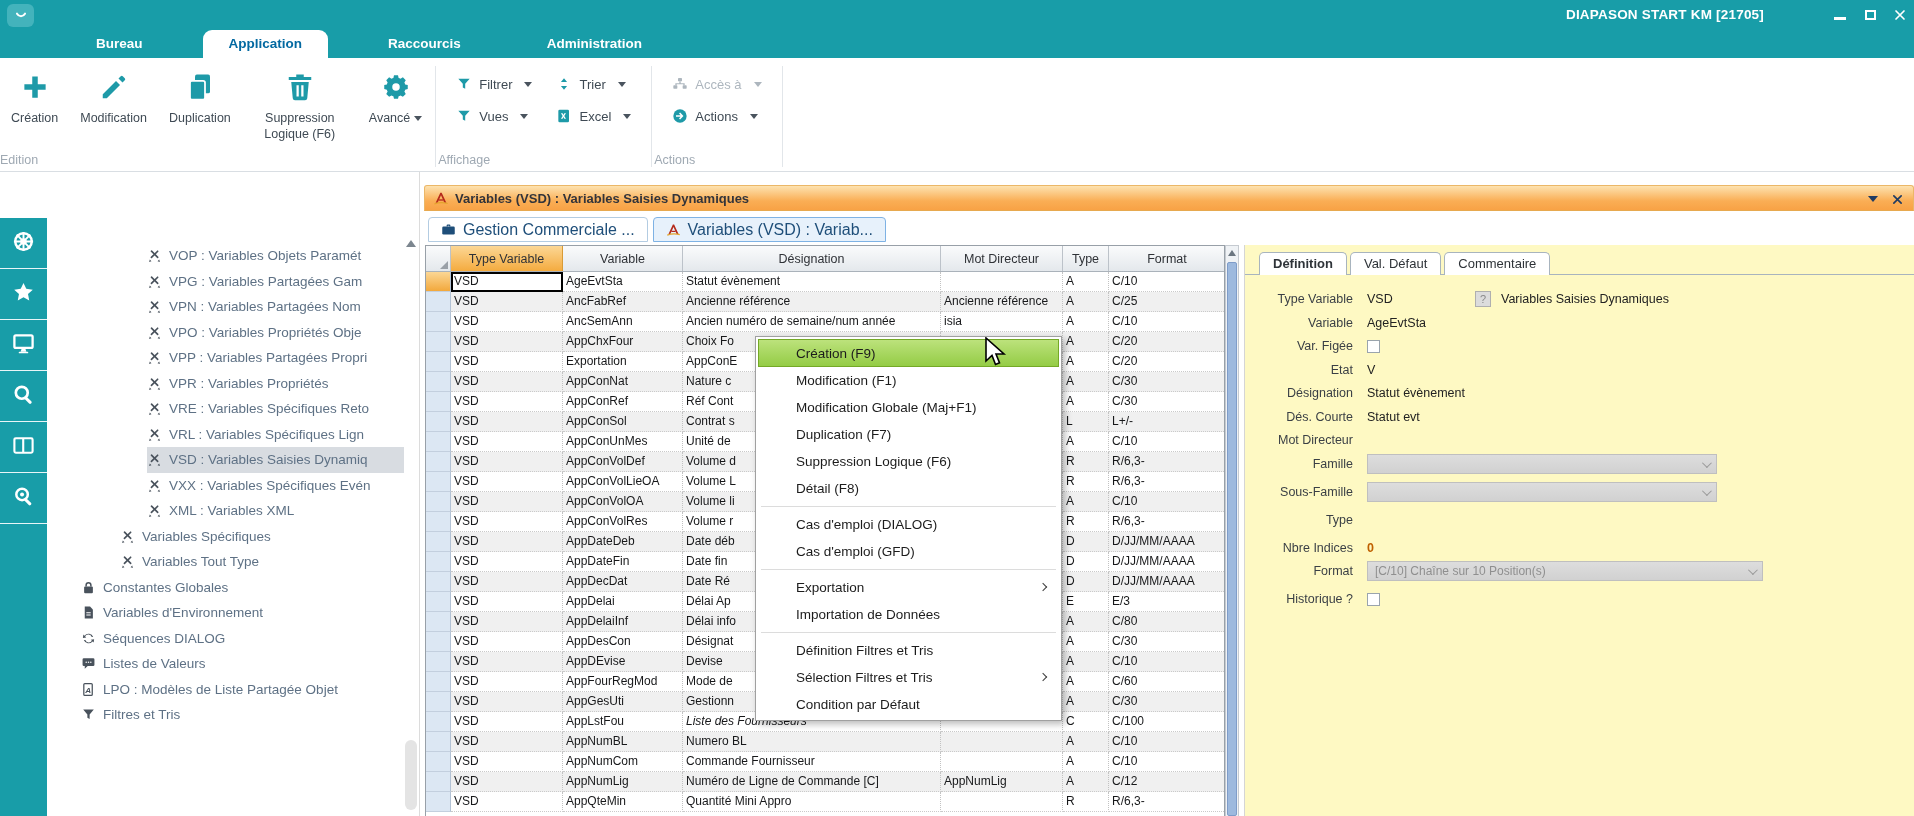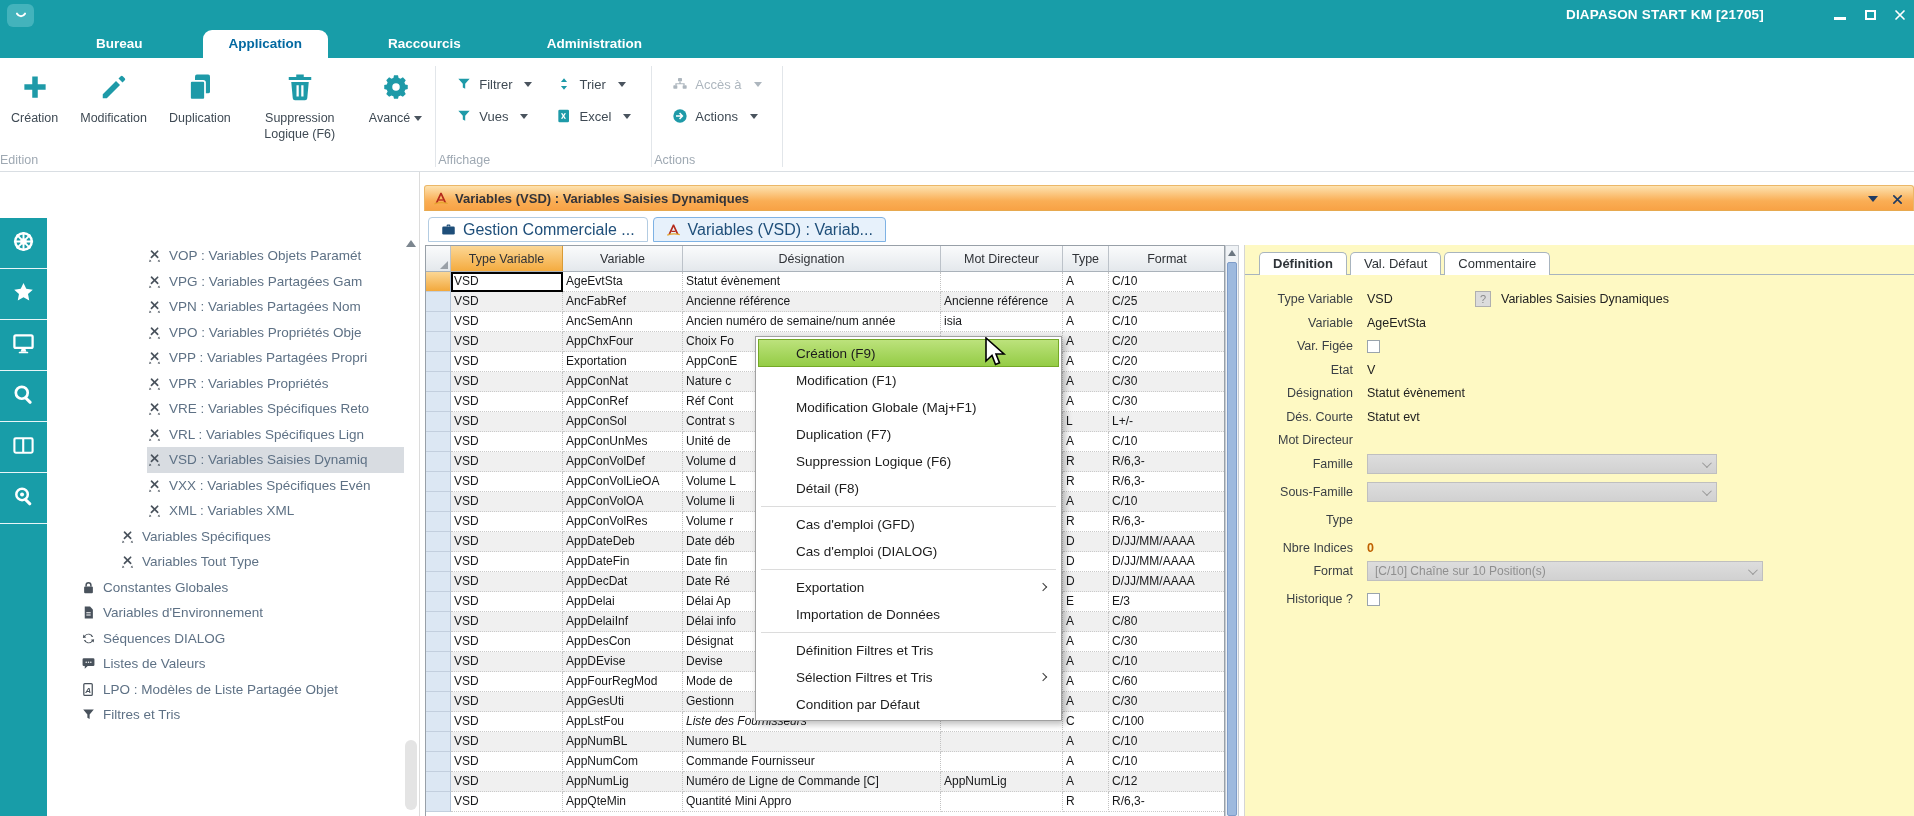--- a/index.html
+++ b/index.html
@@ -960,24 +960,24 @@
             <span>Duplication (F7)</span>
           </div>
           <div class="mi">
             <span>Suppression Logique (F6)</span>
           </div>
           <div class="mi">
             <span>Détail (F8)</span>
           </div>
           <div class="msep"></div>
           <div class="mi">
+            <span>Cas d'emploi (DIALOG)</span>
+          </div>
+          <div class="mi">
             <span>Cas d'emploi (GFD)</span>
-          </div>
-          <div class="mi">
-            <span>Cas d'emploi (DIALOG)</span>
           </div>
           <div class="msep"></div>
           <div class="mi">
             <span>Exportation</span>
             <span class="sub-arrow"></span>
           </div>
           <div class="mi">
             <span>Importation de Données</span>
           </div>
           <div class="msep"></div>

